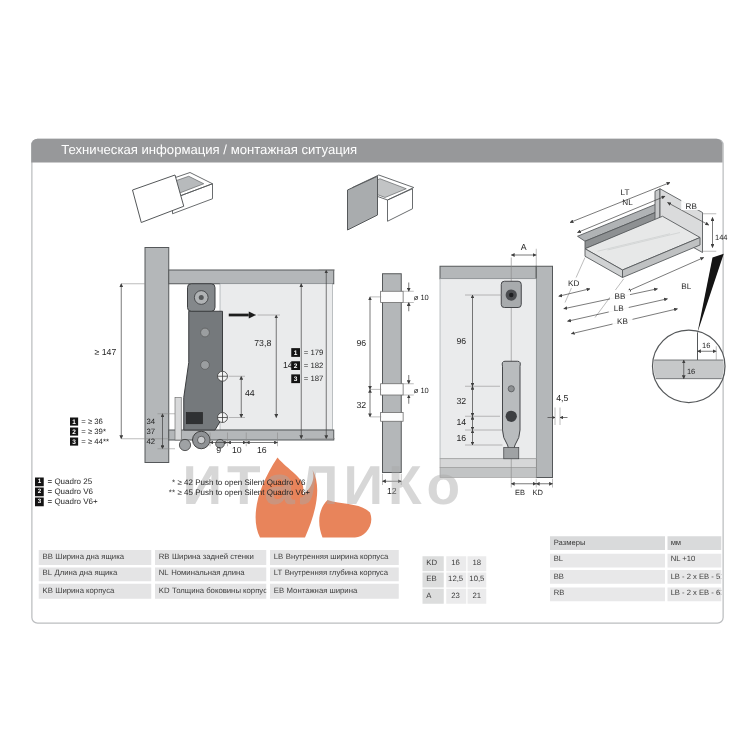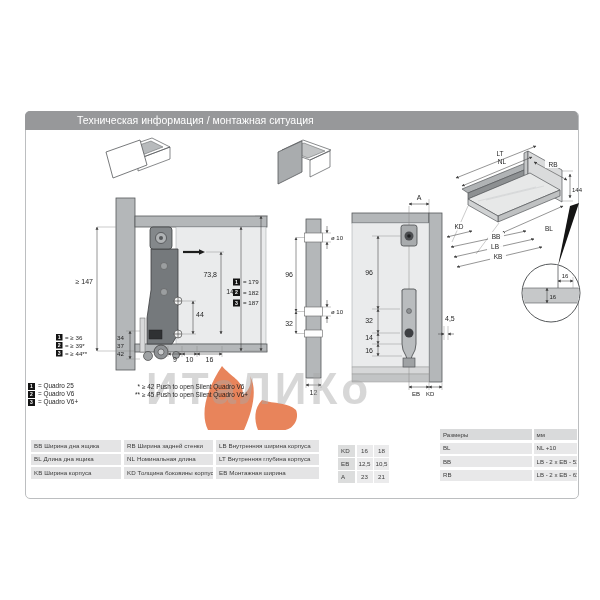--- a/index.html
+++ b/index.html
@@ -3,21 +3,21 @@
 <meta charset="utf-8">
 <style>
   html,body{margin:0;padding:0;}
   body{width:600px;height:600px;background:#ffffff;position:relative;overflow:hidden;
        font-family:"Liberation Sans",sans-serif;}
   .frame{position:absolute;left:25px;top:111px;width:552px;height:386px;
          border:1px solid #bcbec0;border-radius:5px;background:#fff;z-index:1;}
   .header{position:absolute;left:25px;top:111px;width:553px;height:19px;
           background:#97989a;border-radius:5px 5px 0 0;color:#fff;
           font-size:10.5px;line-height:19px;padding-left:0;z-index:4;}
-  .header span{padding-left:4px;margin-left:48px;}
+  .header span{padding-left:24px;}
   svg.drawings{position:absolute;left:0;top:0;width:600px;height:600px;z-index:3;pointer-events:none;}
   .panel{fill:#b4b7b9;stroke:#55585a;stroke-width:0.8;}
   .light{fill:#eaebec;stroke:#9aa0a3;stroke-width:0.5;}
   .dark{fill:#75797c;stroke:#3c3e40;stroke-width:0.8;}
   .slot{fill:#fdfdfd;stroke:#666;stroke-width:0.6;}
   .dim{stroke:#3f3f3f;stroke-width:0.55;fill:none;}
   .ext{stroke:#8a8a8a;stroke-width:0.45;fill:none;}
   .thin{stroke:#55585a;stroke-width:0.7;fill:none;}
   .dtext{font-family:"Liberation Sans",sans-serif;font-size:7px;fill:#1f1f1f;}
   .sm{font-size:6px;}

